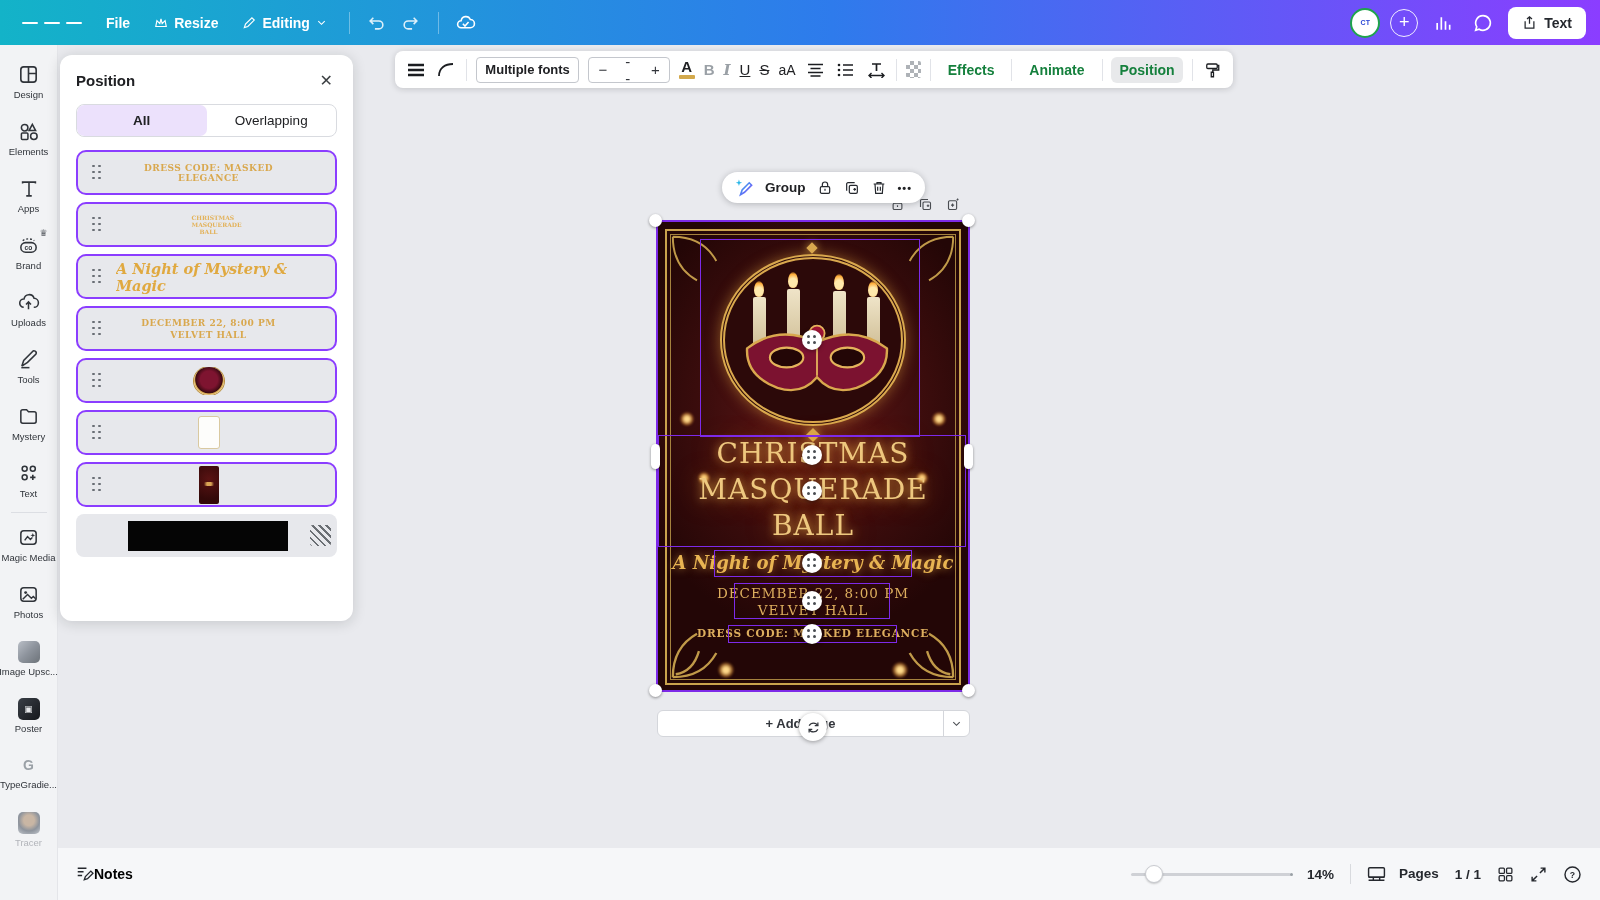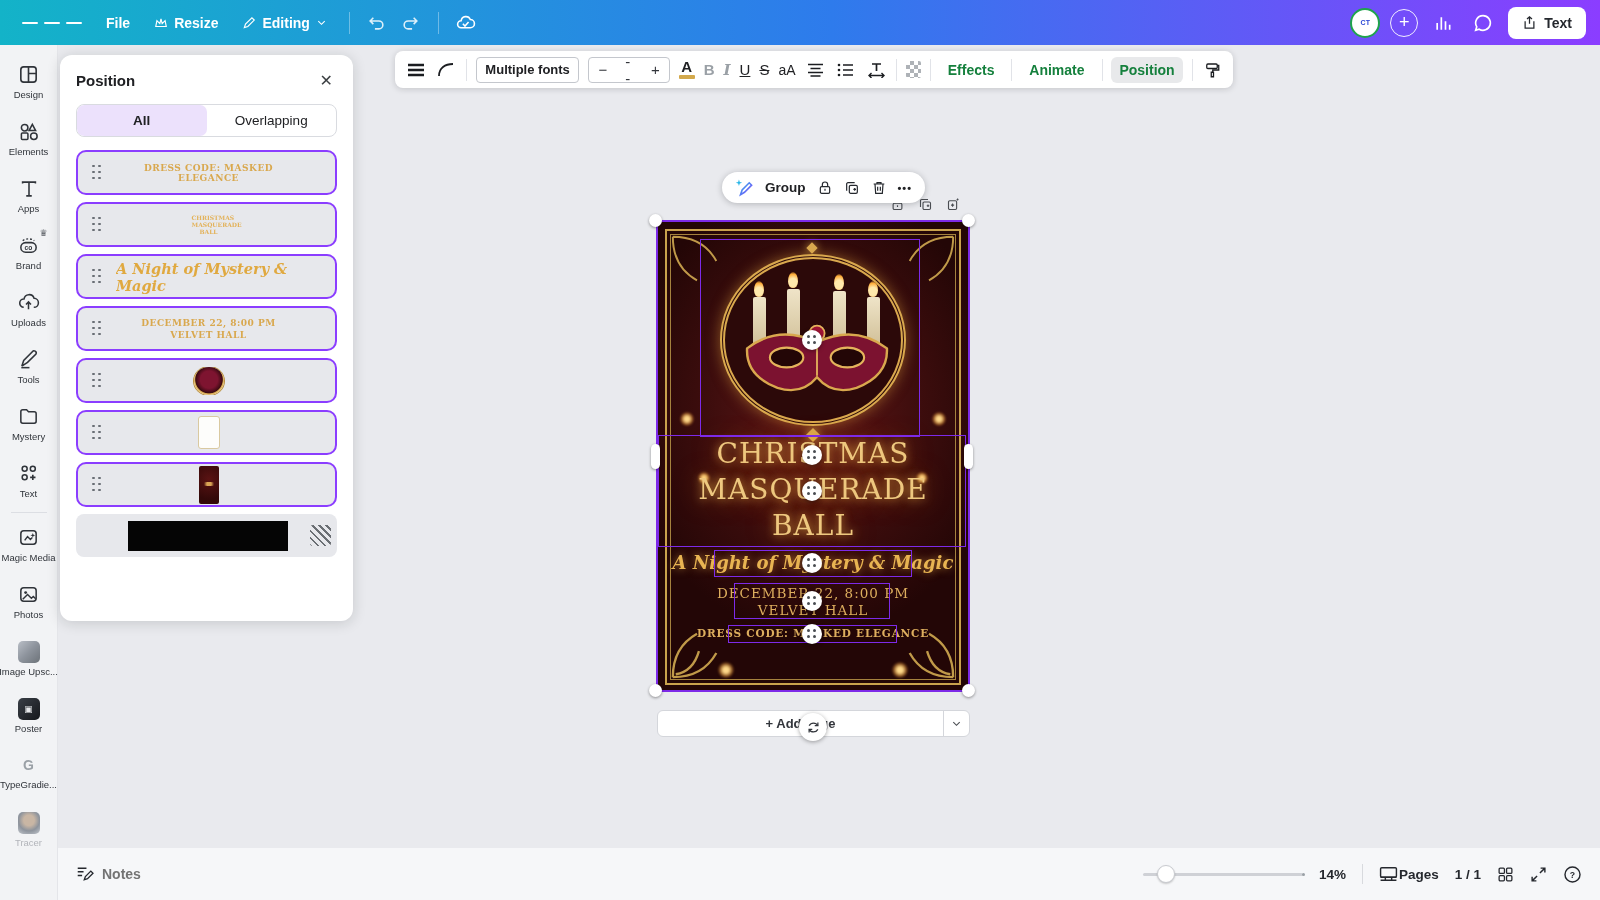--- a/index.html
+++ b/index.html
@@ -141,29 +141,29 @@
   .add-page { position:absolute; left:657px; top:710px; width:313px; height:27px; background:#fff;
     border:1px solid #d4d6db; border-radius:6px; display:flex; z-index:10; }
   .ap-main { flex:1; display:flex; align-items:center; justify-content:center; font-size:13px; font-weight:700; color:#33363c; cursor:pointer; }
   .ap-chev { width:26px; border-left:1px solid #d4d6db; display:flex; align-items:center; justify-content:center; cursor:pointer; }
   .rotate-h { position:absolute; left:799px; top:713px; width:28px; height:28px; border-radius:50%; background:#fff;
     box-shadow:0 1px 4px rgba(0,0,0,.35); display:flex; align-items:center; justify-content:center; z-index:26; }
 
   
   .bottombar { position:absolute; left:58px; right:0; bottom:0; height:52px; background:#f6f7f9;
     display:flex; align-items:center; padding:0 18px; z-index:30; }
-  .notes { display:flex; align-items:center; gap:8px; font-size:14px; font-weight:700; color:#737373; cursor:pointer; }
+  .notes { display:flex; align-items:center; font-size:14px; font-weight:700; color:#000000; cursor:pointer; }
   .bb-right { margin-left:auto; display:flex; align-items:center; gap:16px; }
   .slider { position:relative; width:160px; height:3px; background:#cfd1d6; border-radius:2px; cursor:pointer; }
   .slider .thumbd { position:absolute; left:14px; top:-7.5px; width:18px; height:18px; border-radius:50%;
     background:#fff; border:1px solid #c9cbd0; box-shadow:0 1px 2px rgba(0,0,0,.2); }
   .slider .enddot { position:absolute; right:-2px; top:0; width:3px; height:3px; border-radius:50%; background:#9aa0a6; }
   .bb-txt { font-size:13.5px; font-weight:700; color:#25282e; }
   .bb-div { width:1px; height:20px; background:#d8dade; }
-  .bb-ic { display:flex; align-items:center; gap:1px; cursor:pointer; }
+  .bb-ic { display:flex; align-items:flex-start; gap:13px; cursor:pointer; }
 </style>
 </head>
 <body>
 
 <div class="topbar">
   <div class="tb-left">
     <div class="tb-btn hamburger">
         <span></span>
         <span></span>
         <span></span>

